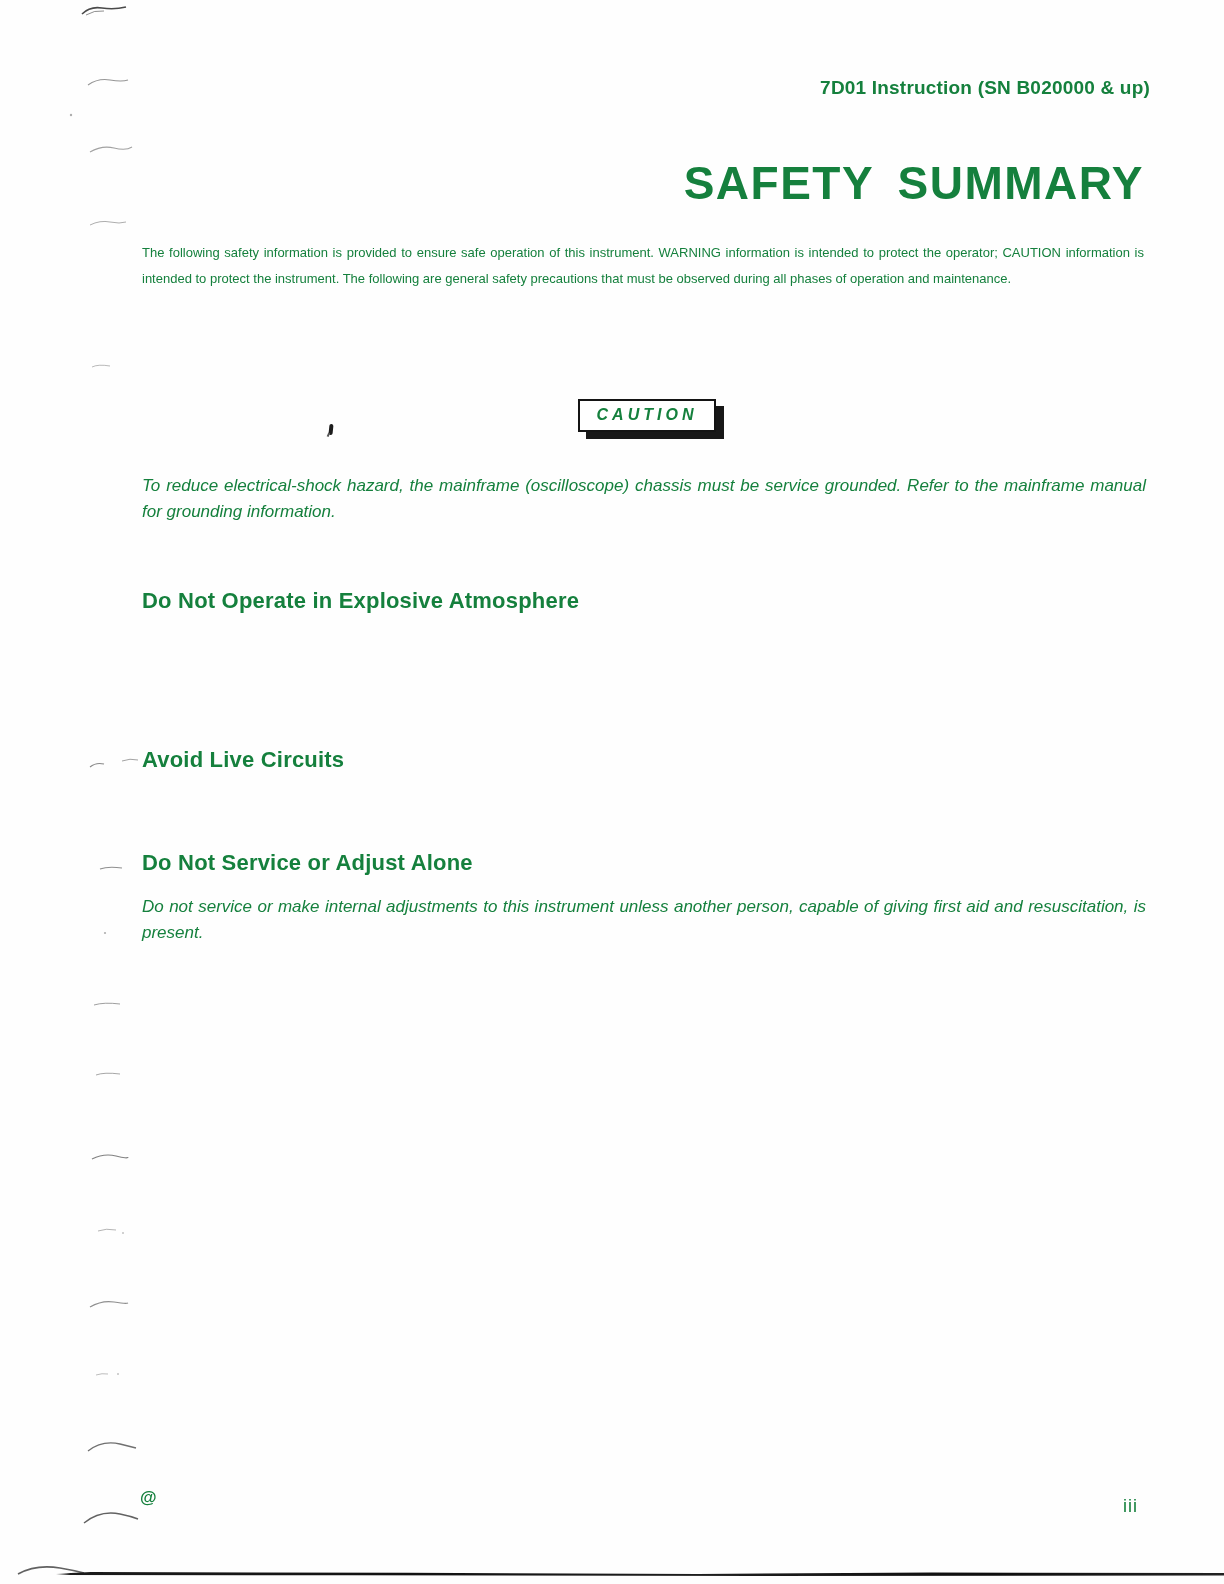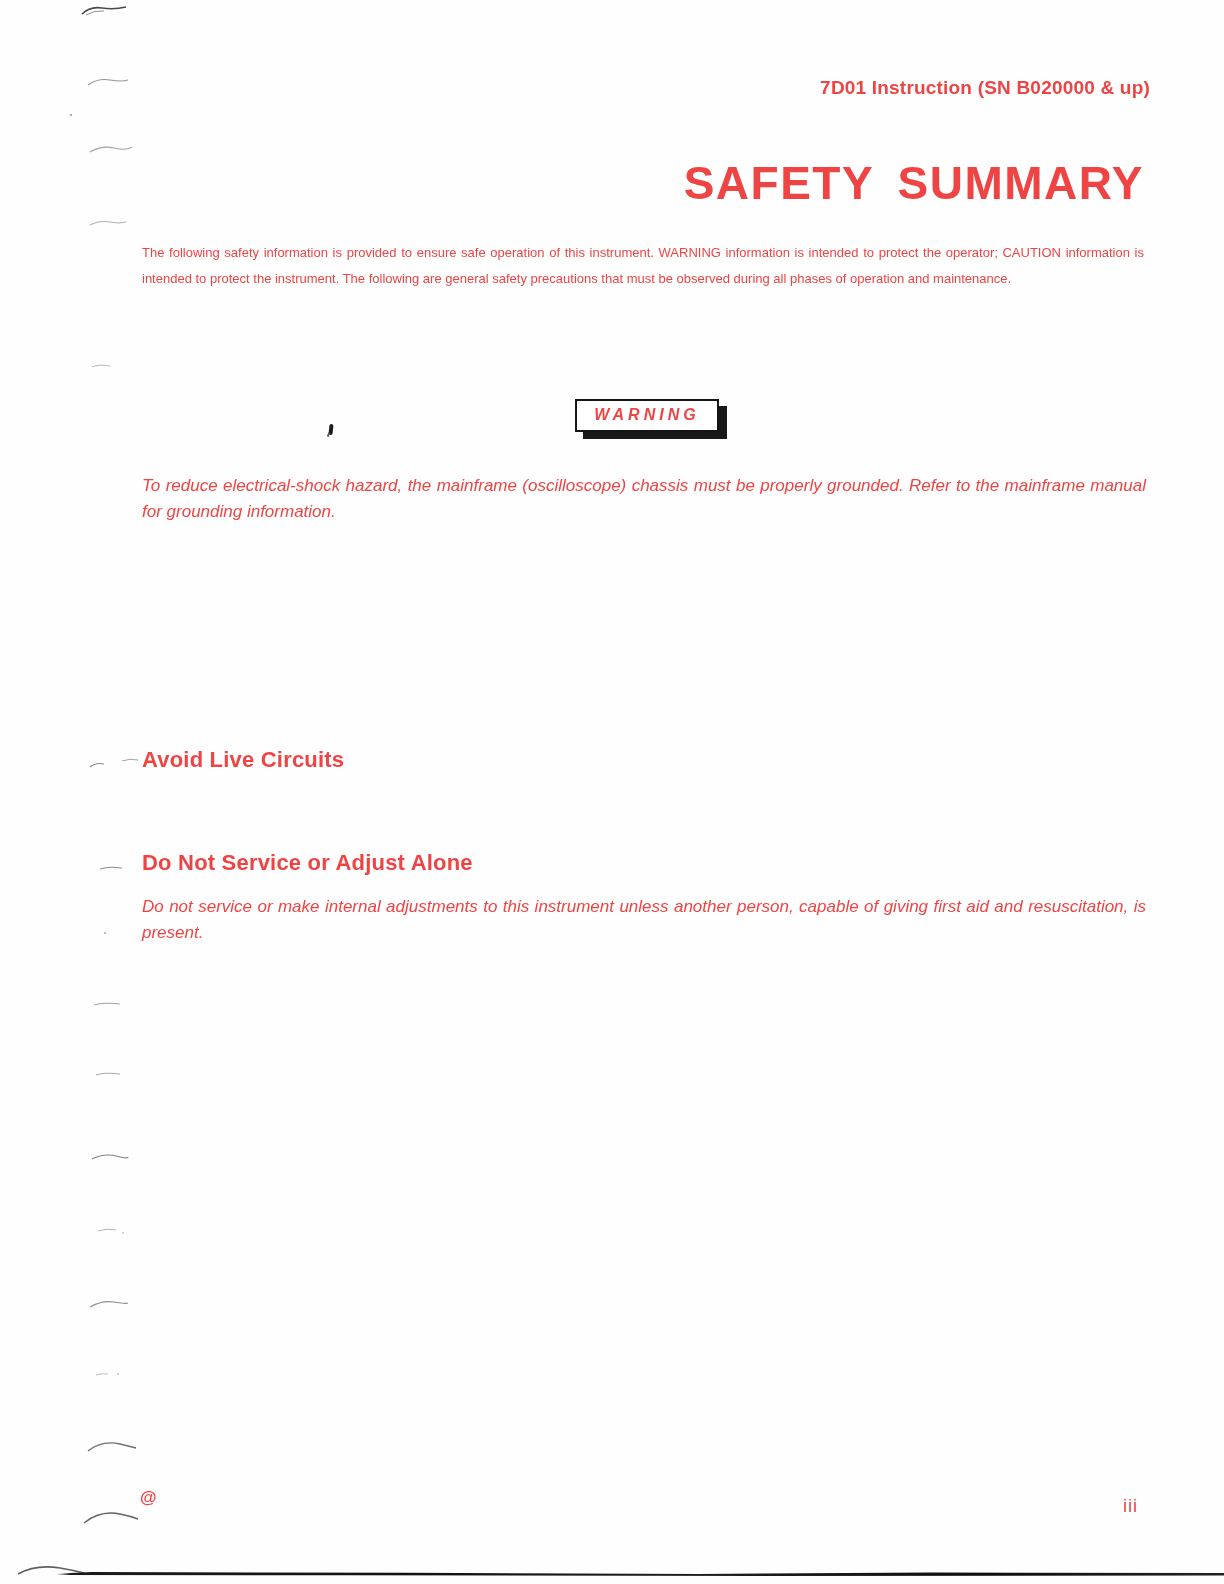--- a/index.html
+++ b/index.html
@@ -3,21 +3,21 @@
 <meta charset="utf-8">
 <style>
   * { margin: 0; padding: 0; box-sizing: border-box; }
   html, body { background: #e8e8e8; }
   .page {
     position: relative;
     width: 1224px;
     height: 1584px;
     background: #fefefe;
     font-family: "Liberation Sans", sans-serif;
-    color: #ef4444;
+    color: #15803d;
     overflow: hidden;
   }
   .doc-header {
     position: absolute;
     top: 77px;
     right: 74px;
     font-size: 19px;
     font-weight: bold;
     letter-spacing: 0.2px;
   }
@@ -141,28 +141,29 @@
 
 <div class="page">
 
   <div class="doc-header">7D01 Instruction (SN B020000 &amp; up)</div>
 
   <h1 class="doc-title">SAFETY SUMMARY</h1>
 
   <p class="intro">The following safety information is provided to ensure safe operation of this instrument. WARNING information is intended to protect the operator; CAUTION information is intended to protect the instrument. The following are general safety precautions that must be observed during all phases of operation and maintenance.</p>
 
   <div class="warning-wrap">
-    <div class="warning-box">WARNING</div>
+    <div class="warning-box">CAUTION</div>
   </div>
 
   <section class="sec s0">
-    <p>To reduce electrical-shock hazard, the mainframe (oscilloscope) chassis must be properly grounded. Refer to the mainframe manual for grounding information.</p>
+    <p>To reduce electrical-shock hazard, the mainframe (oscilloscope) chassis must be service grounded. Refer to the mainframe manual for grounding information.</p>
   </section>
 
   <section class="sec s1">
+    <h2>Do Not Operate in Explosive Atmosphere</h2>
   </section>
 
   <section class="sec s2">
     <h2>Avoid Live Circuits</h2>
   </section>
 
   <section class="sec s3">
     <h2>Do Not Service or Adjust Alone</h2>
     <p>Do not service or make internal adjustments to this instrument unless another person, capable of giving first aid and resuscitation, is present.</p>
   </section>

